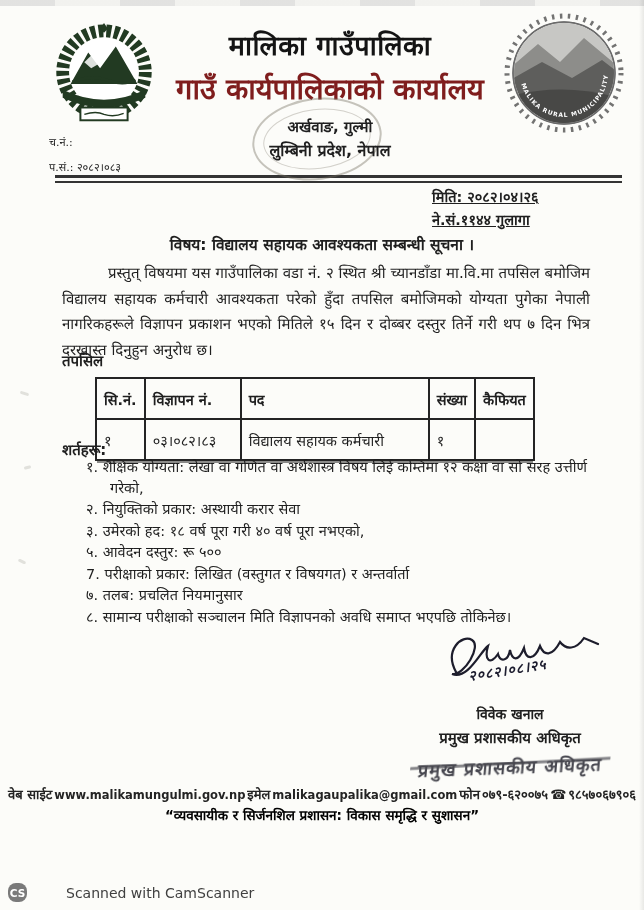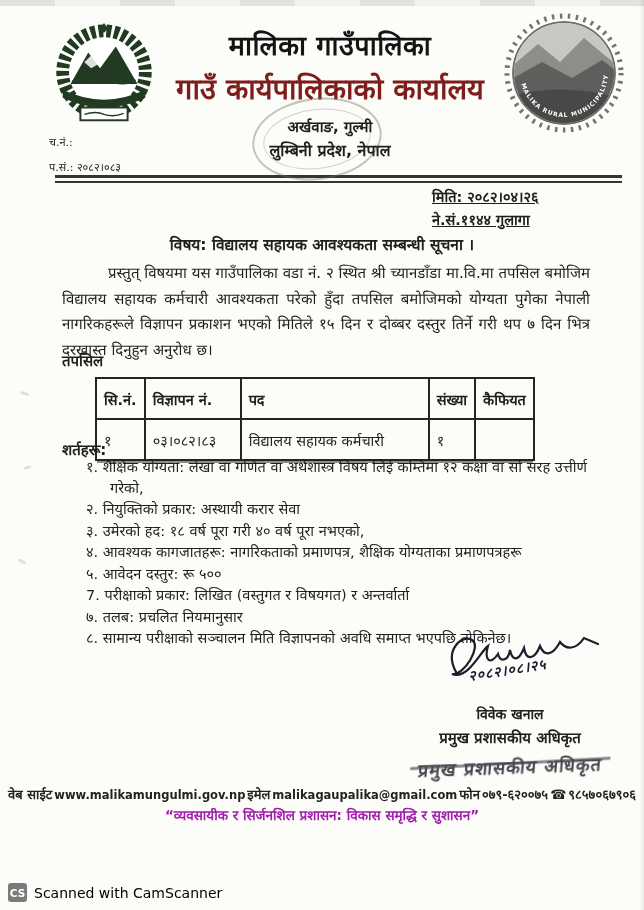--- a/index.html
+++ b/index.html
@@ -69,27 +69,27 @@
     border-top:3px solid rgba(46,46,56,.65);transform:rotate(-1deg);}
 
   
   .footer-contact{position:absolute;left:0;right:0;top:785px;text-align:center;
     font-size:12px;font-weight:600;color:#232323;}
   .footer-contact .dev{font-size:13px;}
   .footer-contact .lat{font-family:"DejaVu Sans","Liberation Sans",sans-serif;
     font-weight:bold;font-size:11.5px;}
   .footer-contact span{margin:0 1px;}
   .footer-slogan{position:absolute;left:0;right:0;top:806px;text-align:center;
-    font-size:13.5px;font-weight:600;color:#a21caf;}
+    font-size:13.5px;font-weight:600;color:#000000;}
 
   
   .camscanner{position:absolute;left:8px;top:883px;display:flex;align-items:center;gap:7px;}
-  .cs-badge{width:19px;height:19px;background:#7a7a7a;color:#fff;border-radius:3px;
+  .cs-badge{width:19px;height:19px;background:#7a7a7a;color:#fff;border-radius:8px;
     font-size:10.5px;font-weight:bold;display:flex;align-items:center;justify-content:center;}
-  .cs-label{font-size:14px;color:#000000;}
+  .cs-label{font-size:14px;color:#404040;margin-left:32px;}
 </style>
 </head>
 <body>
 
 <div class="page">
   <div class="scan-top"></div>
   <div class="edge-shadow"></div>
   <div class="pencil-mark" style="left:20px;top:392px;width:9px;height:3px;transform:rotate(18deg);"></div>
   <div class="pencil-mark" style="left:24px;top:466px;width:7px;height:3px;transform:rotate(-12deg);"></div>
   <div class="pencil-mark" style="left:18px;top:560px;width:8px;height:3px;transform:rotate(25deg);"></div>
@@ -181,21 +181,20 @@
       <td></td>
     </tr>
   </tbody>
     </table>
 
   <div class="sharta">शर्तहरू:</div>
   <div class="conds">
     <div class="cond">१. शैक्षिक योग्यता: लेखा वा गणित वा अर्थशास्त्र विषय लिई कम्तिमा १२ कक्षा वा सो सरह उत्तीर्ण गरेको,</div>
     <div class="cond">२. नियुक्तिको प्रकार: अस्थायी करार सेवा</div>
     <div class="cond">३. उमेरको हद: १८ वर्ष पूरा गरी ४० वर्ष पूरा नभएको,</div>
-    <div class="cond">४. आवश्यक कागजातहरू: नागरिकताको प्रमाणपत्र, शैक्षिक योग्यताका प्रमाणपत्रहरू</div>
     <div class="cond">५. आवेदन दस्तुर: रू ५००</div>
     <div class="cond">7. परीक्षाको प्रकार: लिखित (वस्तुगत र विषयगत) र अन्तर्वार्ता</div>
     <div class="cond">७. तलब: प्रचलित नियमानुसार</div>
     <div class="cond">८. सामान्य परीक्षाको सञ्चालन मिति विज्ञापनको अवधि समाप्त भएपछि तोकिनेछ।</div>
   </div>
 
   <div class="sig-block">
     <div class="sig-scrawl">
       <svg width="210" height="62" viewBox="0 0 210 62" style="position:absolute;left:26px;top:0;">
         <path d="M38,42 C26,20 44,4 54,10 C64,16 46,46 34,44 C50,50 62,22 70,16 C66,30 72,36 80,24 C82,32 90,32 92,20 C94,30 100,33 106,18 C108,30 116,31 122,16 C126,26 134,27 142,12 C148,20 158,20 166,8 L180,14" stroke="#1d1d2c" stroke-width="2.2" fill="none" stroke-linecap="round"></path>

